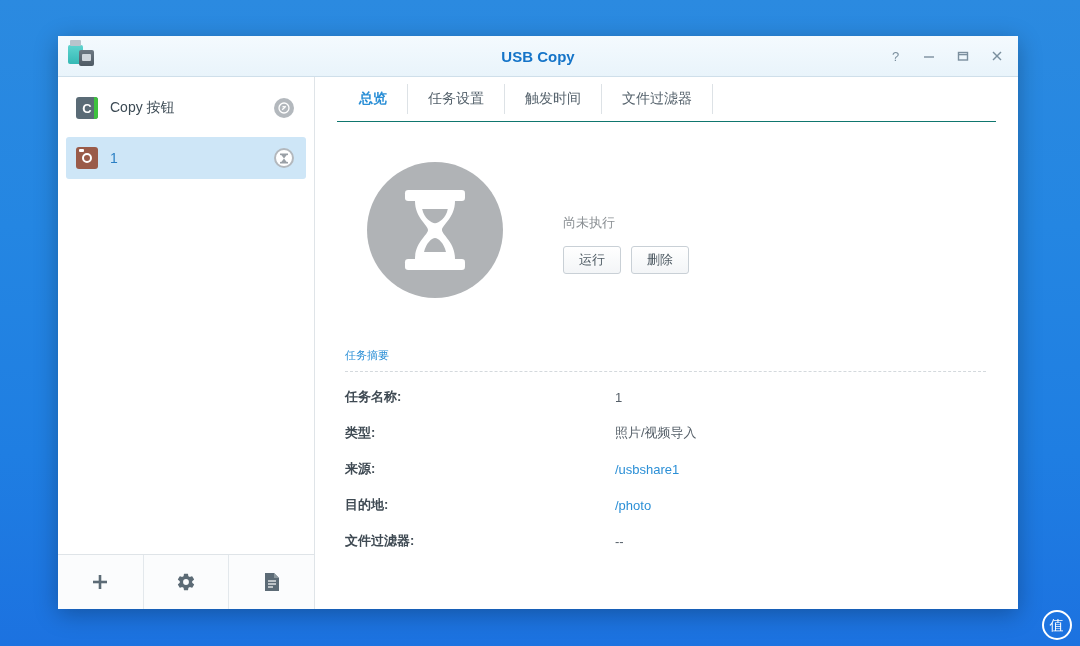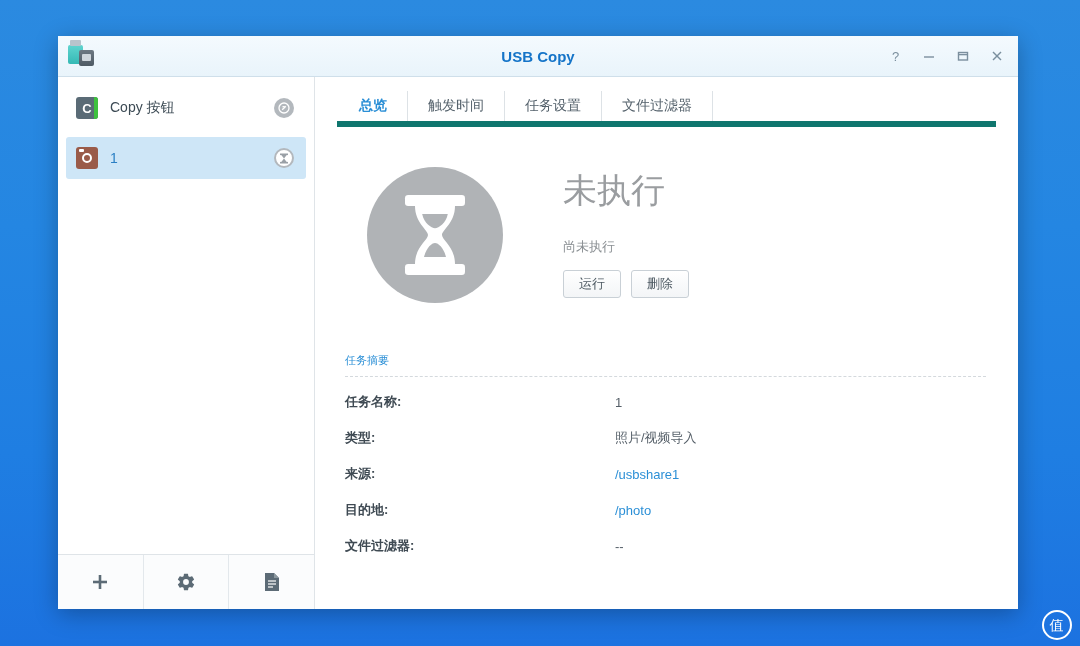--- a/index.html
+++ b/index.html
@@ -273,24 +273,24 @@
     flex: 1;
     background: #ffffff;
     display: flex;
     flex-direction: column;
     min-width: 0;
     padding: 0 22px;
     box-sizing: border-box;
   }
   .tabbar {
     display: flex;
-    align-items: flex-end;
+    align-items: center;
     height: 44px;
     min-height: 44px;
-    border-bottom: 6px solid #0f766e;
+    border-bottom: 1px solid #0f766e;
     padding-left: 2px;
   }
   .tab {
     position: relative;
     padding: 0 20px;
     height: 30px;
     display: flex;
     align-items: center;
     font-size: 14px;
     color: #55626c;
@@ -494,44 +494,43 @@
       </div>
     </div>
 
     <div class="main">
 
       <div class="tabbar">
         <div class="tab active">
           <span>总览</span>
         </div>
         <div class="tab">
+          <span>任务设置</span>
+        </div>
+        <div class="tab">
           <span>触发时间</span>
-        </div>
-        <div class="tab">
-          <span>任务设置</span>
         </div>
         <div class="tab">
           <span>文件过滤器</span>
         </div>
       </div>
 
       <div class="main-scroll">
 
         <div class="status-block">
           <div class="status-circle">
             <svg width="72" height="80" viewBox="0 0 36 40">
               <rect x="3" y="0" width="30" height="5.5" rx="1.6" fill="#ffffff"></rect>
               <rect x="3" y="34.5" width="30" height="5.5" rx="1.6" fill="#ffffff"></rect>
               <path d="M8 5.5 H28 C28 14 21.5 17.5 21.5 20 C21.5 22.5 28 26 28 34.5 H8 C8 26 14.5 22.5 14.5 20 C14.5 17.5 8 14 8 5.5 Z" fill="#ffffff"></path>
               <path d="M11.6 9.5 H24.4 C23.6 14 19.8 16.6 18 16.6 C16.2 16.6 12.4 14 11.6 9.5 Z" fill="#b0b3b6"></path>
               <path d="M12.5 31 C13.6 26.5 16.3 24 18 24 C19.7 24 22.4 26.5 23.5 31 Z" fill="#b0b3b6"></path>
             </svg>
           </div>
           <div class="status-text-wrap">
-            <div class="status-title">未执行</div>
             <div class="status-sub">尚未执行</div>
             <div class="status-actions">
               <button class="btn">运行</button>
               <button class="btn">删除</button>
             </div>
           </div>
         </div>
 
         <div class="summary">
           <div class="summary-title">任务摘要</div>

